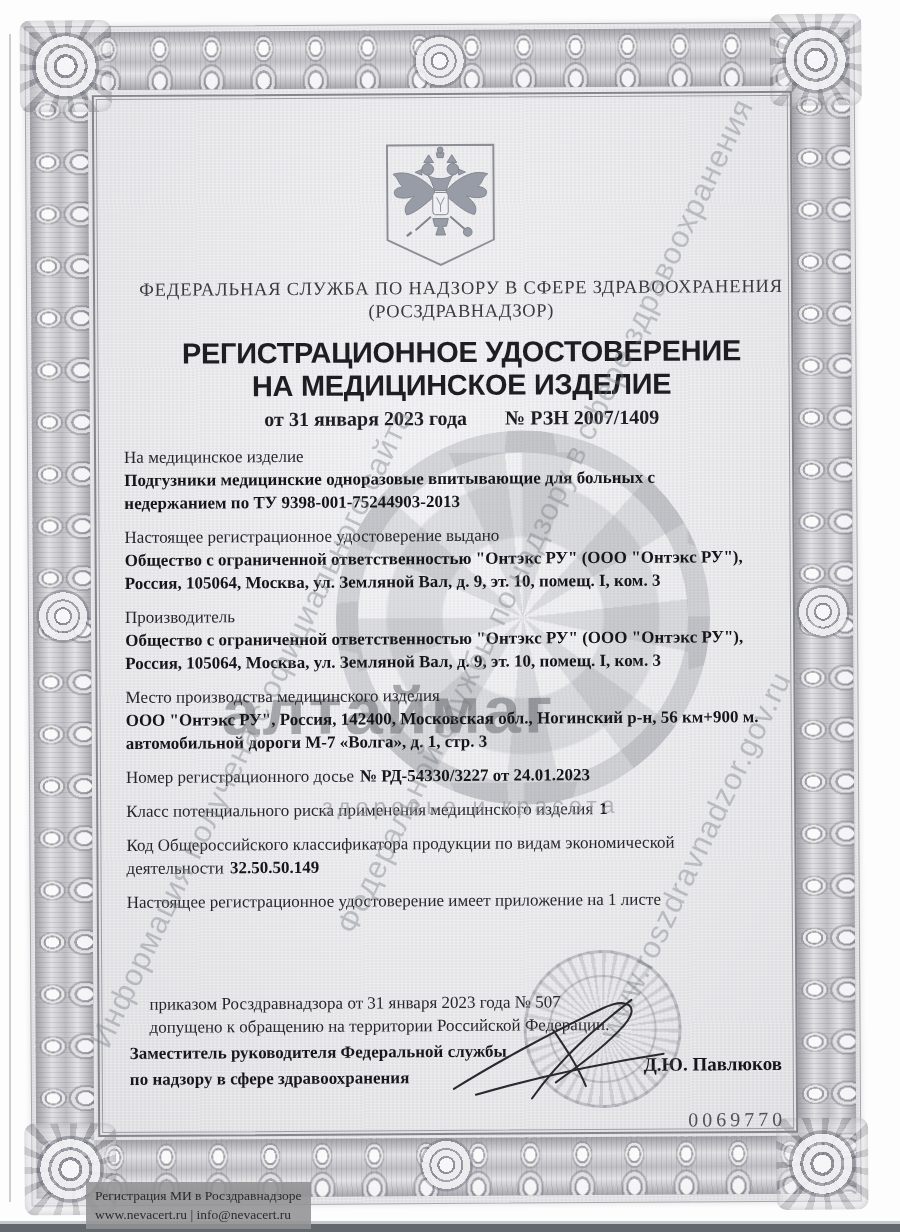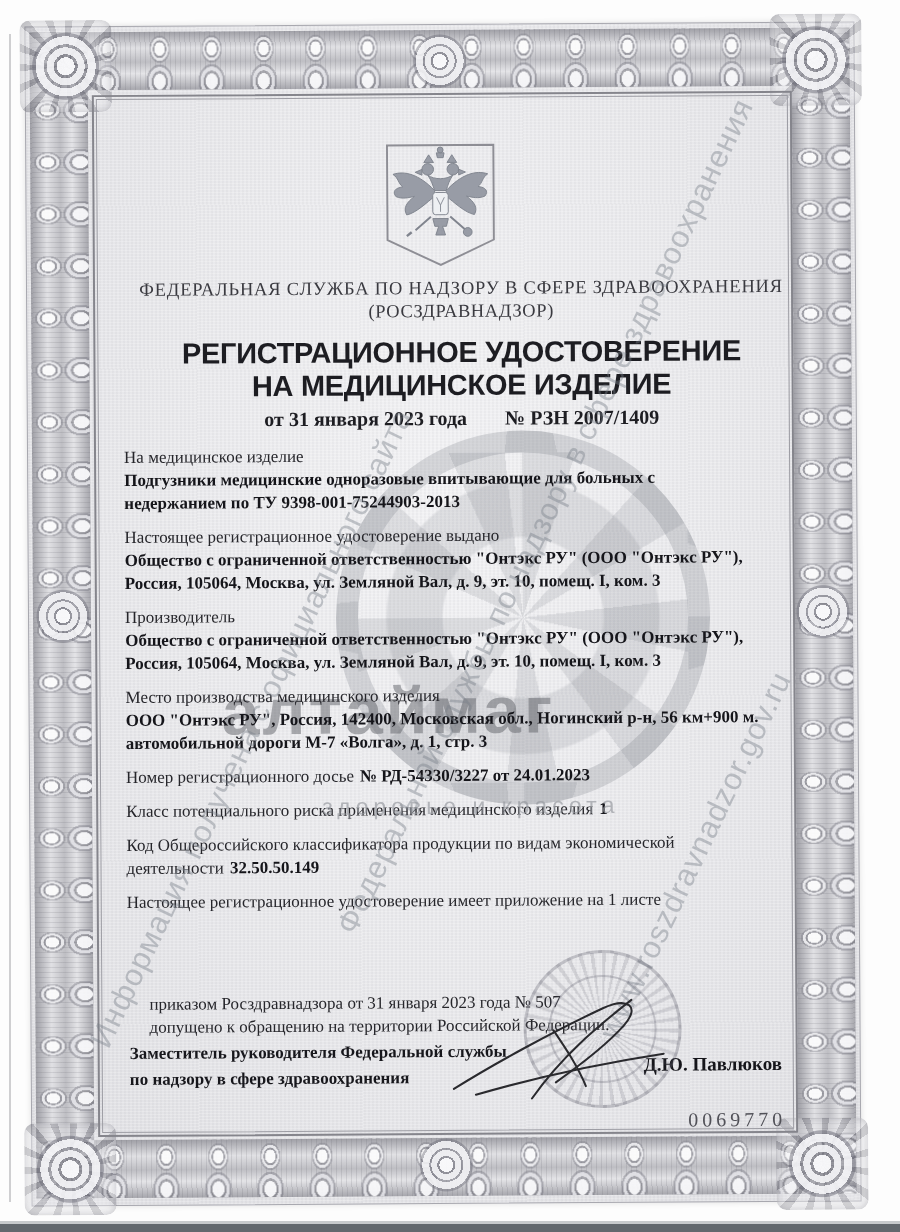--- a/index.html
+++ b/index.html
@@ -274,16 +274,20 @@
         <path d="M118,60 C130,78 142,96 150,116"></path>
       </g>
     </svg>
 
     <div class="wm wm-diag wm-diag1">Информация получена с официального сайта</div>
     <div class="wm wm-diag wm-diag2">Федеральной службы по надзору в сфере здравоохранения</div>
     <div class="wm wm-diag wm-diag3">www.roszdravnadzor.gov.ru</div>
     <div class="wm wm-tagline">здоровье и красота</div>
   </div>
 
+  <div class="footer-box">
+    <div>Регистрация МИ в Росздравнадзоре</div>
+    <div>www.nevacert.ru | info@nevacert.ru</div>
+  </div>
 
   <div class="bottom-bar-light"></div>
   <div class="bottom-bar-dark"></div>
 </div>
 
 </body></html>

